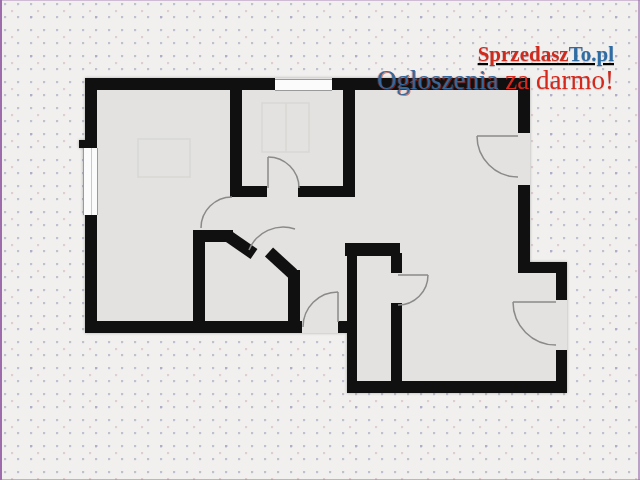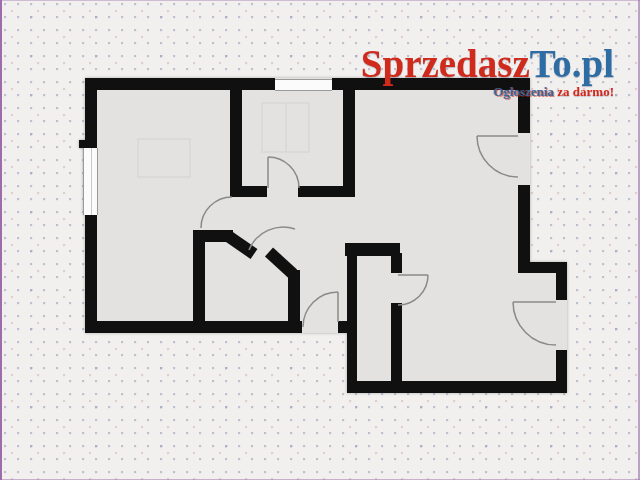--- a/index.html
+++ b/index.html
@@ -26,25 +26,25 @@
     filter:drop-shadow(0 0 1.5px rgba(40,40,40,0.35));}
   .room{position:absolute;background:#e3e2e0;z-index:1;}
   .wall{position:absolute;background:#101010;z-index:3;}
   .window{position:absolute;background:#fbfbfb;z-index:4;}
   #window-top{border-top:1px solid #9a9a9a;border-bottom:1px solid #9a9a9a;}
   #window-left{border-left:1px solid #9a9a9a;border-right:1px solid #9a9a9a;}
   #window-left .pane{position:absolute;left:50%;top:0;width:1px;height:100%;background:#c9c9c7;}
   #door-layer{position:absolute;left:0;top:0;z-index:5;pointer-events:none;}
 
   #logo{position:absolute;top:44px;right:26px;text-align:right;z-index:8;line-height:1;}
-  #logo-line1{font-size:39px;font-weight:bold;letter-spacing:0px;
-    text-shadow:0 1px 1px rgba(10,10,60,0.25);}
+  #logo-line1{font-size:21px;font-weight:bold;letter-spacing:0px;
+    text-shadow:0 1px 1px rgba(10,10,60,0.25);text-decoration:underline;}
   #logo-line1 .red{color:#cf2a1c;}
   #logo-line1 .blue{color:#2e6ca4;}
-  #logo-line2{margin-top:2px;font-size:13px;font-weight:bold;}
+  #logo-line2{margin-top:2px;font-size:27px;font-weight:normal;}
   #logo-line2 .w1{color:#33689c;
     text-shadow:1px 1px 0 rgba(205,40,22,0.55), -1px 0 0 rgba(205,40,22,0.35);}
   #logo-line2 .w2{color:#d6281a;text-shadow:0 1px 1px rgba(10,10,80,0.2);}
 </style>
 </head>
 <body>
 
 <div id="screen">
 
   <div id="floorplan">

